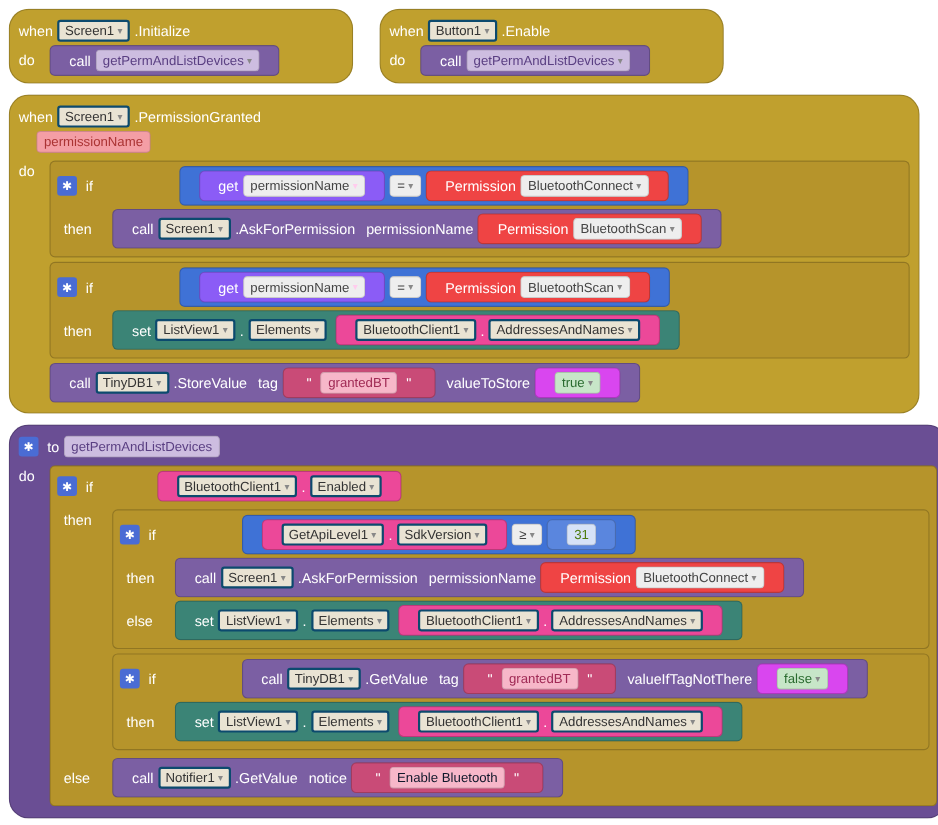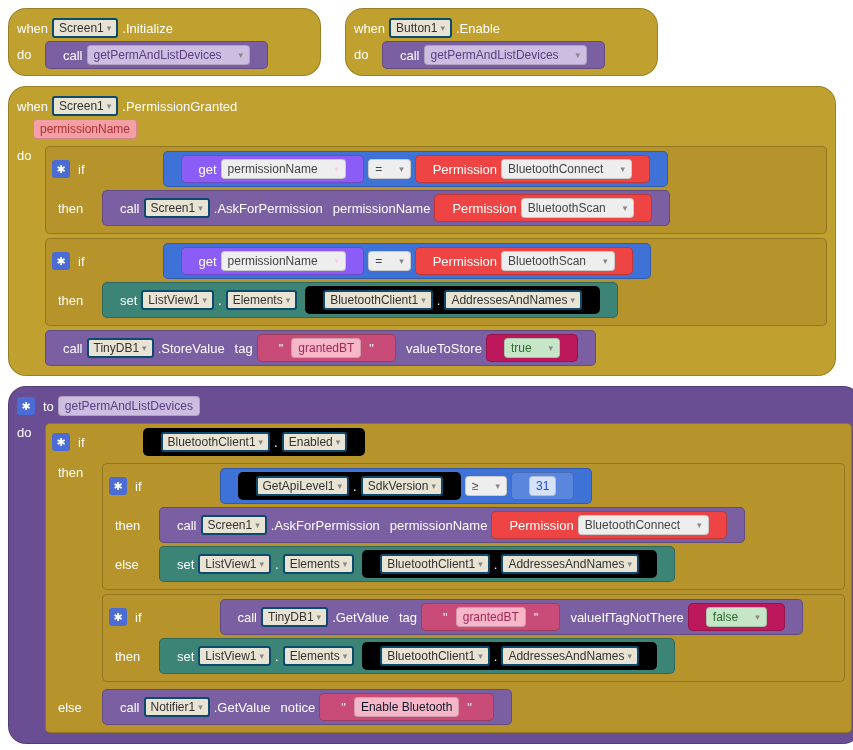--- a/index.html
+++ b/index.html
@@ -1,32 +1,32 @@
 <!DOCTYPE html>
 <html><head>
 <meta charset="utf-8">
 <style>
 body{margin:0;padding:8px;background:#fff;font-family:Arial,Helvetica,sans-serif;font-size:13px;color:#fff}
 .block{border-radius:18px;padding:6px 8px;position:relative;margin-bottom:10px;border:1px solid rgba(0,0,0,.2)}
 .row{display:flex;align-items:center;flex-wrap:wrap;gap:4px;margin:3px 0}
 .kw{font-weight:400}
-.pill{display:inline-flex;align-items:center;gap:17px;border-radius:4px;padding:2px 6px;font-size:12px;border:1px solid rgba(0,0,0,.15);position:relative}
+.pill{display:inline-flex;align-items:center;gap:3px;border-radius:4px;padding:2px 6px;font-size:12px;border:1px solid rgba(0,0,0,.15);position:relative}
 .ddl{background:#e9e3d3;color:#333;border:2px solid #0c4a6e;border-radius:3px;padding:1px 5px;font-size:12px;display:inline-flex;align-items:center;gap:3px}
 .gear{display:inline-flex;width:18px;height:18px;align-items:center;justify-content:center;background:#4a6cd4;border-radius:3px;font-size:11px;color:#fff;margin-right:4px}
 .tri{font-size:9px;color:#888}
 .mustard{background:#c0a02e}
 .purple{background:#7b5fa3}
 .purple-d{background:#6a4e94}
 .blue{background:#3f72d6}
 .orange{background:#8b5cf6;color:#fff}
 .orange .tri{color:#fce}
 .red{background:#ef4444}
-.teal{background:#000000}
+.teal{background:#ec4899}
 .teal-d{background:#3b8476}
-.green{background:#be185d}
+.green{background:#d946ef}
 .pink-string{background:#c94b77}
 .pink-param{background:#f49ea5;color:#a33}
 .white-pill{background:#eee;color:#444}
 .ltpurple{background:#cdbde0;color:#5a3f82}
 .do-col{display:flex}
 .do-label{width:28px;flex-shrink:0;padding-top:6px}
 .do-body{flex:1}
 .if-block{background:#b6942b;border-radius:5px;padding:4px 6px;margin:4px 0;border:1px solid rgba(0,0,0,.2)}
 .if-head{display:flex;align-items:center;gap:4px}
 .socket{display:inline-flex;align-items:center;gap:4px;border-radius:5px;padding:3px 17px;border:1px solid rgba(0,0,0,.2)}
@@ -280,21 +280,21 @@
                     <span class="ddl">
                         <span>SdkVersion</span>
                         <span class="tri">▾</span>
                       </span>
                   </span>
                   <span class="pill white-pill">
                       <span>≥</span> 
                       <span class="tri">▾</span>
                     </span>
                   <span class="socket blue" style="background:#5a86de">
-                      <span class="pill white-pill" style="background:#d6e2f7;color:#1d4ed8">31</span>
+                      <span class="pill white-pill" style="background:#d6e2f7;color:#4d7c0f">31</span>
                     </span>
                 </span>
               </div>
               <div class="row" style="margin-left:6px">
                 <span style="width:40px">then</span>
                 <span class="socket purple">
                   <span>call</span>
                   <span class="ddl">
                       <span>Screen1</span>
                       <span class="tri">▾</span>

